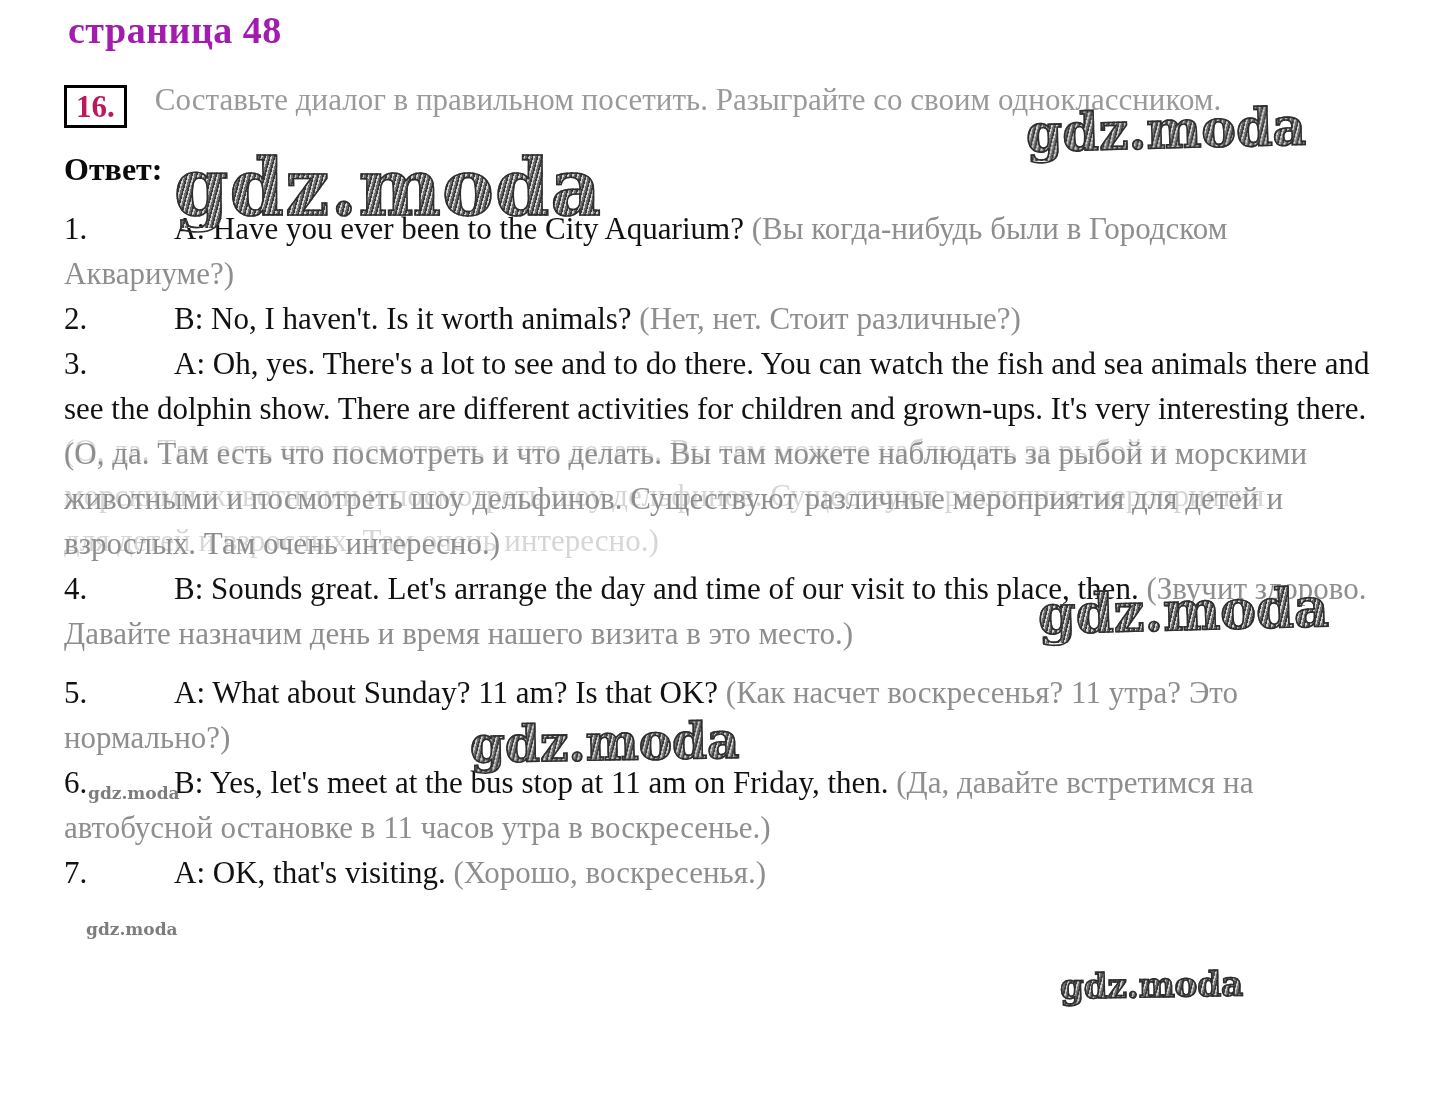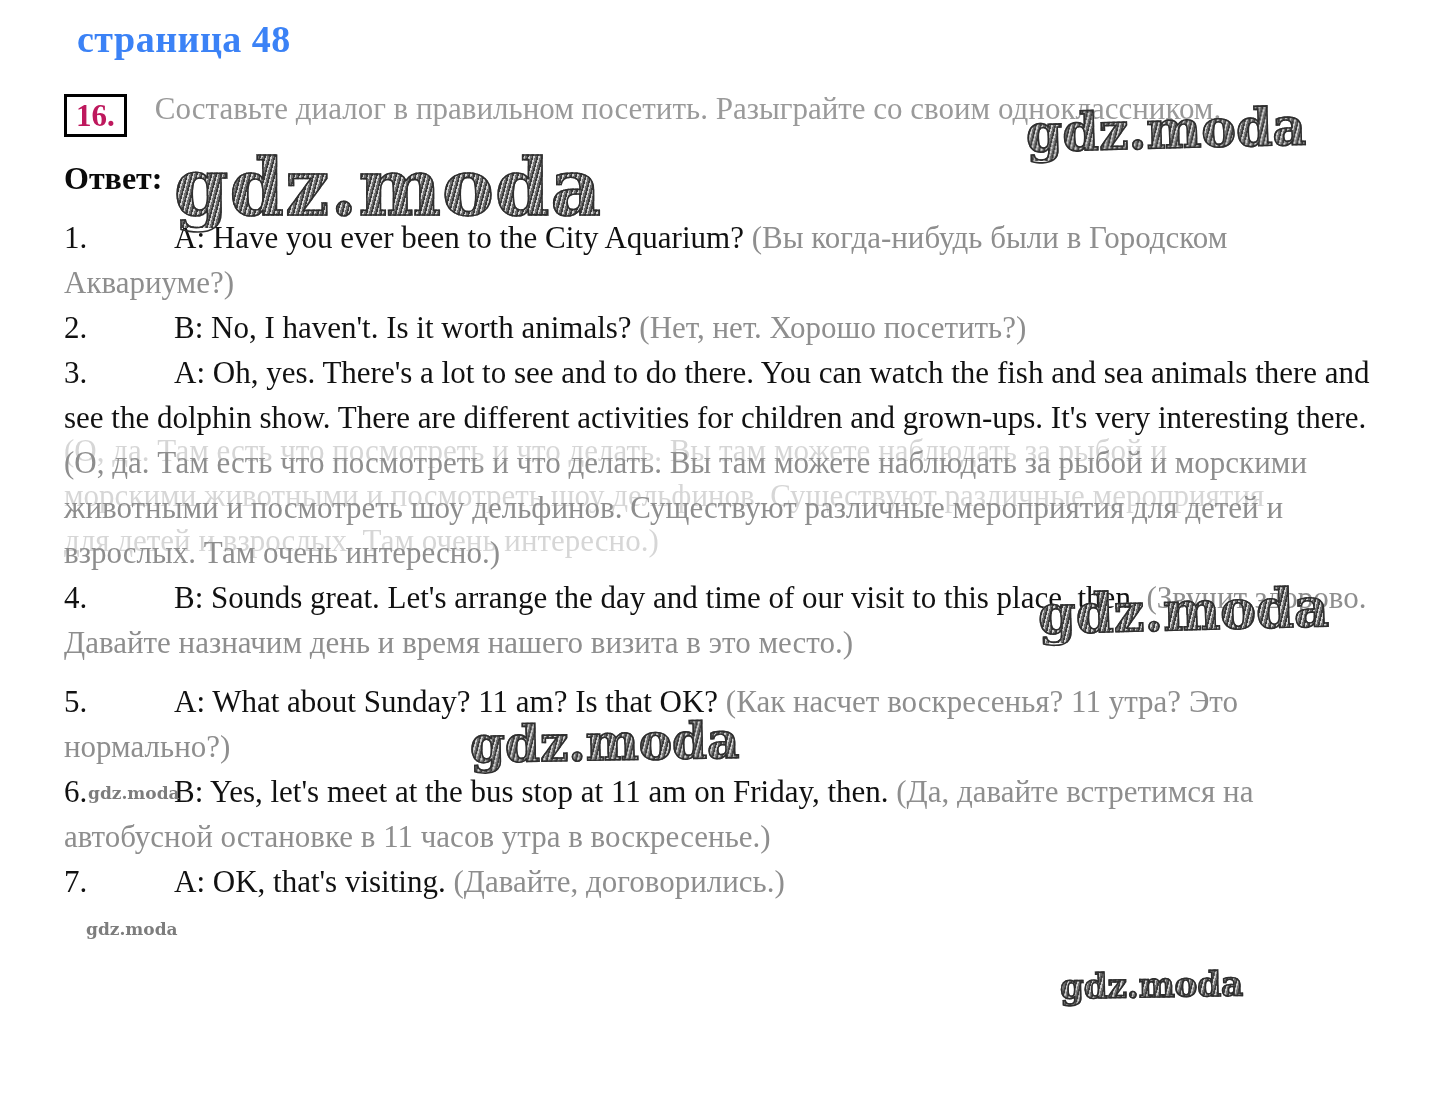--- a/index.html
+++ b/index.html
@@ -4,23 +4,23 @@
 <style>
   html,body{margin:0;padding:0;}
   body{
     width:1444px;height:1102px;position:relative;overflow:hidden;
     background:#ffffff;
     font-family:"Liberation Serif", serif;
   }
   .content{position:absolute;left:64px;top:0;width:1322px;z-index:1;}
 
   .page-title{
-    margin:13px;padding-top:4px;
+    margin:4px;padding-top:4px;
     font-size:38px;line-height:44px;font-weight:700;
-    color:#3b82f6;letter-spacing:0.5px;
+    color:#a21caf;letter-spacing:0.5px;
   }
 
   .task{
     margin:25px 0 0 0;
     font-size:31px;line-height:45px;
     color:#9a9a9a;
   }
   .task-box{
     display:inline-block;
     border:3px solid #000;
@@ -91,26 +91,26 @@
 
 <div class="content">
   <h1 class="page-title">страница 48</h1>
 
   <p class="task"><span class="task-box">16.</span><span>Составьте диалог в правильном посетить. Разыграйте со своим одноклассником.</span></p>
 
   <p class="answer-label">Ответ:</p>
 
   <div class="dialog">
     <p class="item"><span class="num">1.</span><span class="en">A: Have you ever been to the City Aquarium?</span> <span class="ru">(Вы когда-нибудь были в Городском Аквариуме?)</span></p>
-    <p class="item"><span class="num">2.</span><span class="en">B: No, I haven't. Is it worth animals?</span> <span class="ru">(Нет, нет. Хорошо посетить?)</span></p>
+    <p class="item"><span class="num">2.</span><span class="en">B: No, I haven't. Is it worth animals?</span> <span class="ru">(Нет, нет. Стоит различные?)</span></p>
     <p class="item"><span class="num">3.</span><span class="en">A: Oh, yes. There's a lot to see and to do there. You can watch the fish and sea animals there and see the dolphin show. There are different activities for children and grown-ups. It's very interesting there.</span> <span class="ru">(О, да. Там есть что посмотреть и что делать. Вы там можете наблюдать за рыбой и морскими животными и посмотреть шоу дельфинов. Существуют различные мероприятия для детей и взрослых. Там очень интересно.)</span></p>
     <p class="item"><span class="num">4.</span><span class="en">B: Sounds great. Let's arrange the day and time of our visit to this place, then.</span> <span class="ru">(Звучит здорово. Давайте назначим день и время нашего визита в это место.)</span></p>
     <p class="item gap-top"><span class="num">5.</span><span class="en">A: What about Sunday? 11 am? Is that OK?</span> <span class="ru">(Как насчет воскресенья? 11 утра? Это нормально?)</span></p>
     <p class="item"><span class="num">6.</span><span class="en">B: Yes, let's meet at the bus stop at 11 am on Friday, then.</span> <span class="ru">(Да, давайте встретимся на автобусной остановке в 11 часов утра в воскресенье.)</span></p>
-    <p class="item"><span class="num">7.</span><span class="en">A: OK, that's visiting.</span> <span class="ru">(Давайте, договорились.)</span></p>
+    <p class="item"><span class="num">7.</span><span class="en">A: OK, that's visiting.</span> <span class="ru">(Хорошо, воскресенья.)</span></p>
   </div>
 </div>
 
 <div class="wm hatch wm-answer">gdz.moda</div>
 <div class="wm hatch wm-top-right">gdz.moda</div>
 <div class="wm hatch wm-mid-right">gdz.moda</div>
 <div class="wm hatch wm-center">gdz.moda</div>
 <div class="wm hatch wm-bottom-right">gdz.moda</div>
 <div class="wm wm-small wm-small-1">gdz.moda</div>
 <div class="wm wm-small wm-small-2">gdz.moda</div>

